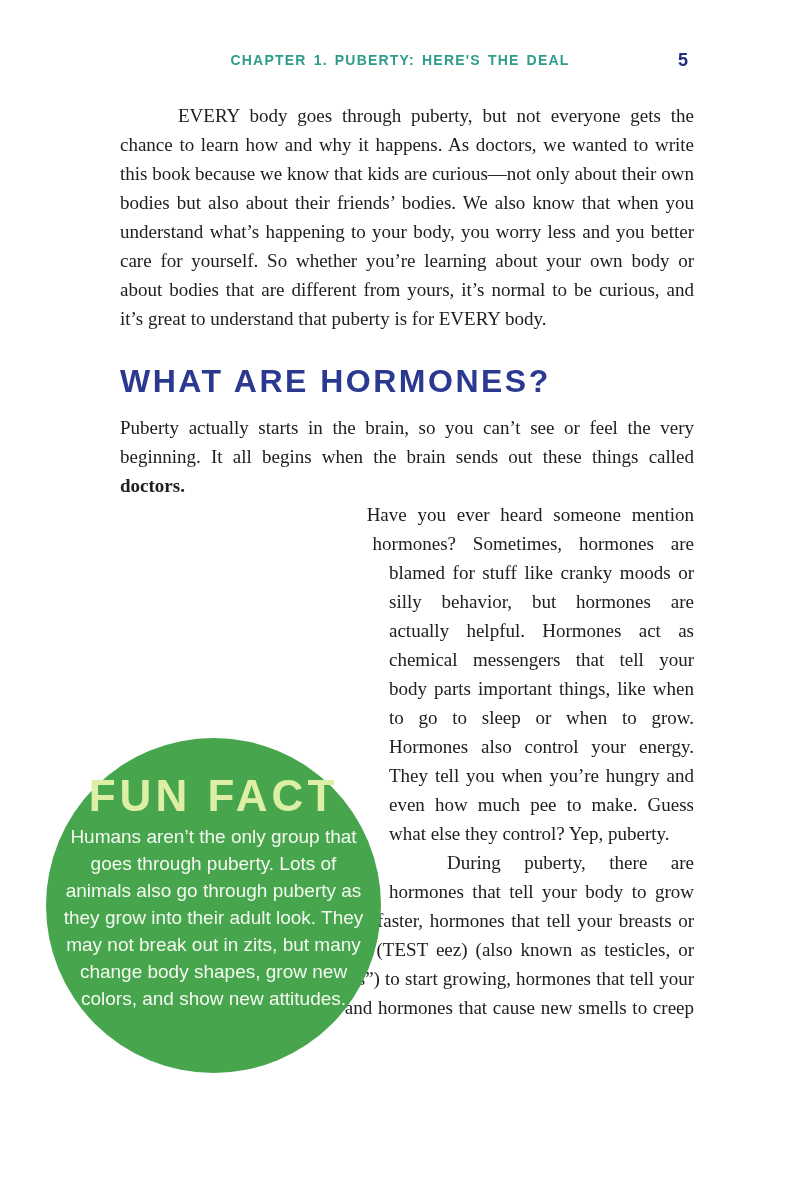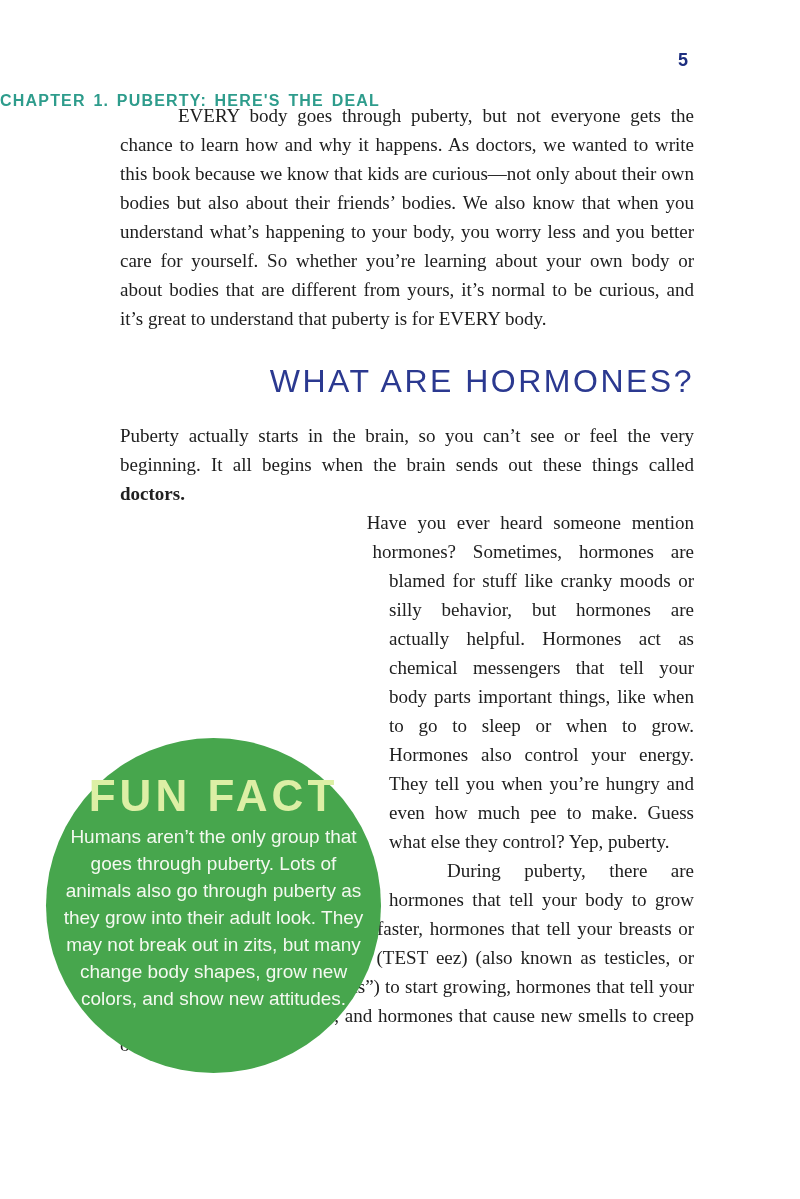--- a/index.html
+++ b/index.html
@@ -19,28 +19,27 @@
     height:1199px;
     background:#ffffff;
     overflow:hidden;
     font-family:"Liberation Serif","DejaVu Serif",serif;
   }
   .page-header{
     position:absolute;
     top:52px;left:0;right:0;height:24px;
   }
   .chapter-title{
-    text-align:left;
+    text-align:center;
     font-family:"Liberation Sans","DejaVu Sans",sans-serif;
     font-weight:bold;
-    font-size:16px;
+    font-size:14px;
     letter-spacing:1.2px;
     word-spacing:2px;
     color:var(--header-teal);
-    margin-top:40px;
   }
   .page-number{
     position:absolute;
     top:-2px;
     right:112px;
     font-family:"Liberation Sans","DejaVu Sans",sans-serif;
     font-weight:bold;
     font-size:18px;
     color:var(--page-number-navy);
   }
@@ -52,25 +51,25 @@
     text-align:justify;
     color:var(--body-text);
   }
   .body-para{
     margin:0;
     font-size:19px;
     line-height:29px;
   }
   .indent{text-indent:58px;}
   .section-heading{
-    margin:28px 0 20px 0;
-    text-align:right;
+    margin:28px 0 12px 0;
+    text-align:left;
     text-indent:0;
     font-family:"Liberation Sans","DejaVu Sans",sans-serif;
-    font-weight:normal;
+    font-weight:bold;
     font-size:32px;
     line-height:40px;
     letter-spacing:2.5px;
     color:var(--heading-navy);
   }
   .circle-spacer{
     float:left;
     width:335px;
     height:335px;
     margin-top:132px;

